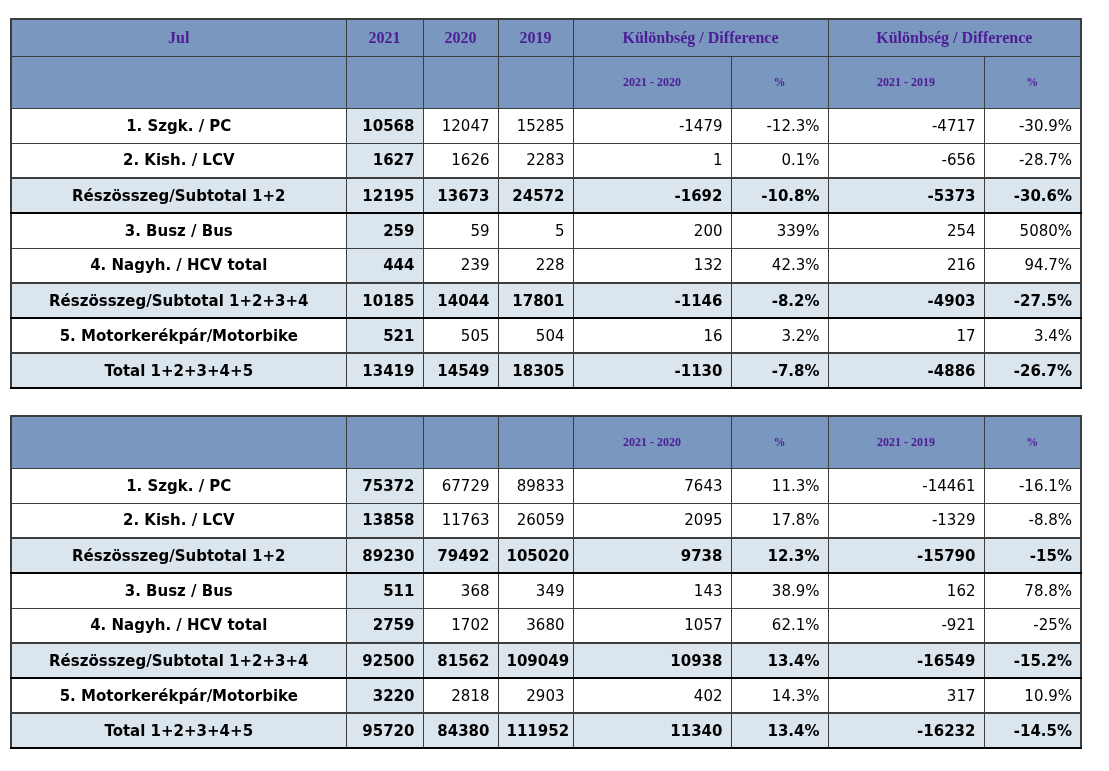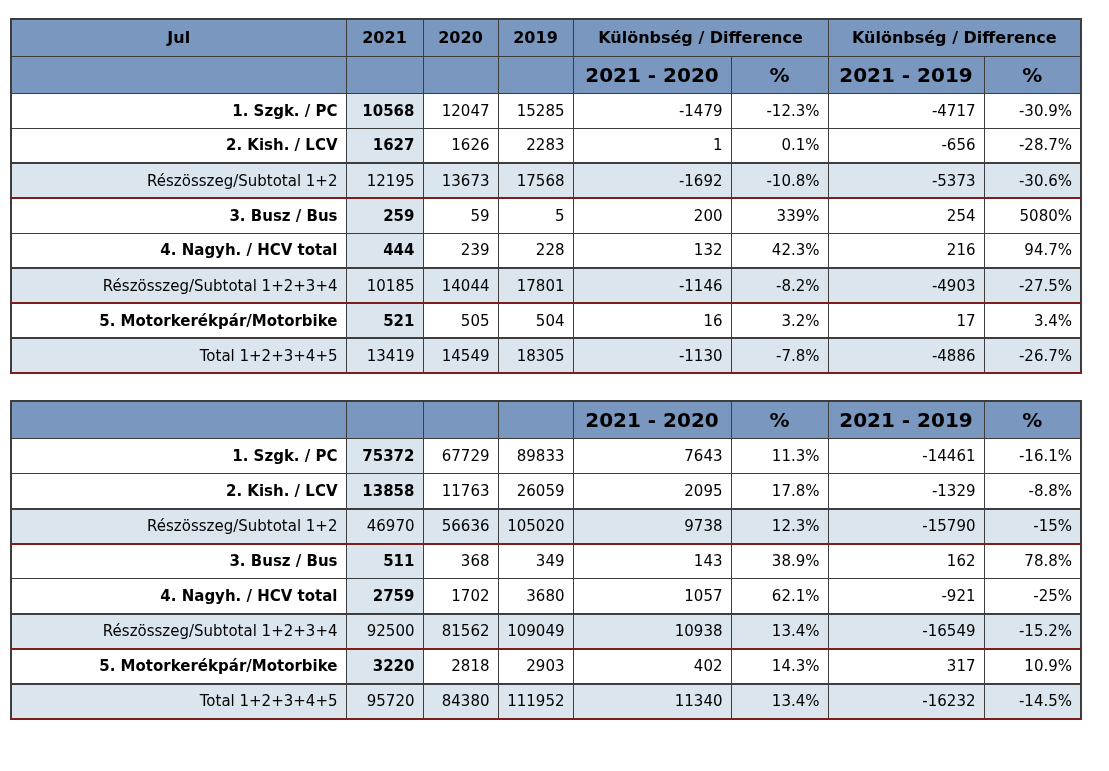--- a/index.html
+++ b/index.html
@@ -24,50 +24,51 @@
   }
   table.stat-table th,
   table.stat-table td {
     border: 1px solid #3d3d3d;
     padding: 6px 8px;
     overflow: hidden;
     white-space: nowrap;
   }
   thead th {
     background: #7a97bf;
-    color: #000000;
+    color: #4c1d95;
     font-weight: bold;
     text-align: center;
     font-size: 16px;
     height: 37px;
+    font-family: Liberation Serif, serif;
   }
   thead tr.sub-head th {
-    height: 34px;
-    font-size: 20px;
+    height: 52px;
+    font-size: 12px;
   }
   tbody td {
     text-align: right;
     background: #ffffff;
     height: 35px;
     font-size: 15px;
   }
   tbody td.lbl {
-    text-align: right;
+    text-align: center;
     font-weight: bold;
   }
   tbody td.y2021 {
     font-weight: bold;
     background: #dbe5ed;
     margin-top: 16px;
   }
   tbody tr.subtotal td {
-    font-weight: normal;
+    font-weight: bold;
     background: #dbe5ed;
     border-top: 2px solid #3d3d3d;
-    border-bottom: 2px solid #7f1d1d;
+    border-bottom: 2px solid #000000;
   }
   
   col.c-label { width: 335px; }
   col.c-2021  { width: 77px; }
   col.c-2020  { width: 75px; }
   col.c-2019  { width: 75px; }
   col.c-d20   { width: 158px; }
   col.c-p20   { width: 97px; }
   col.c-d19   { width: 156px; }
   col.c-p19   { width: 97px; }
@@ -126,21 +127,21 @@
           <td class="num">2283</td>
           <td class="num">1</td>
           <td class="num">0.1%</td>
           <td class="num">-656</td>
           <td class="num">-28.7%</td>
         </tr>
         <tr class="subtotal">
           <td class="lbl">Részösszeg/Subtotal 1+2</td>
           <td class="y2021">12195</td>
           <td class="num">13673</td>
-          <td class="num">17568</td>
+          <td class="num">24572</td>
           <td class="num">-1692</td>
           <td class="num">-10.8%</td>
           <td class="num">-5373</td>
           <td class="num">-30.6%</td>
         </tr>
         <tr>
           <td class="lbl">3. Busz / Bus</td>
           <td class="y2021">259</td>
           <td class="num">59</td>
           <td class="num">5</td>
@@ -231,22 +232,22 @@
           <td class="y2021">13858</td>
           <td class="num">11763</td>
           <td class="num">26059</td>
           <td class="num">2095</td>
           <td class="num">17.8%</td>
           <td class="num">-1329</td>
           <td class="num">-8.8%</td>
         </tr>
         <tr class="subtotal">
           <td class="lbl">Részösszeg/Subtotal 1+2</td>
-          <td class="y2021">46970</td>
-          <td class="num">56636</td>
+          <td class="y2021">89230</td>
+          <td class="num">79492</td>
           <td class="num">105020</td>
           <td class="num">9738</td>
           <td class="num">12.3%</td>
           <td class="num">-15790</td>
           <td class="num">-15%</td>
         </tr>
         <tr>
           <td class="lbl">3. Busz / Bus</td>
           <td class="y2021">511</td>
           <td class="num">368</td>

